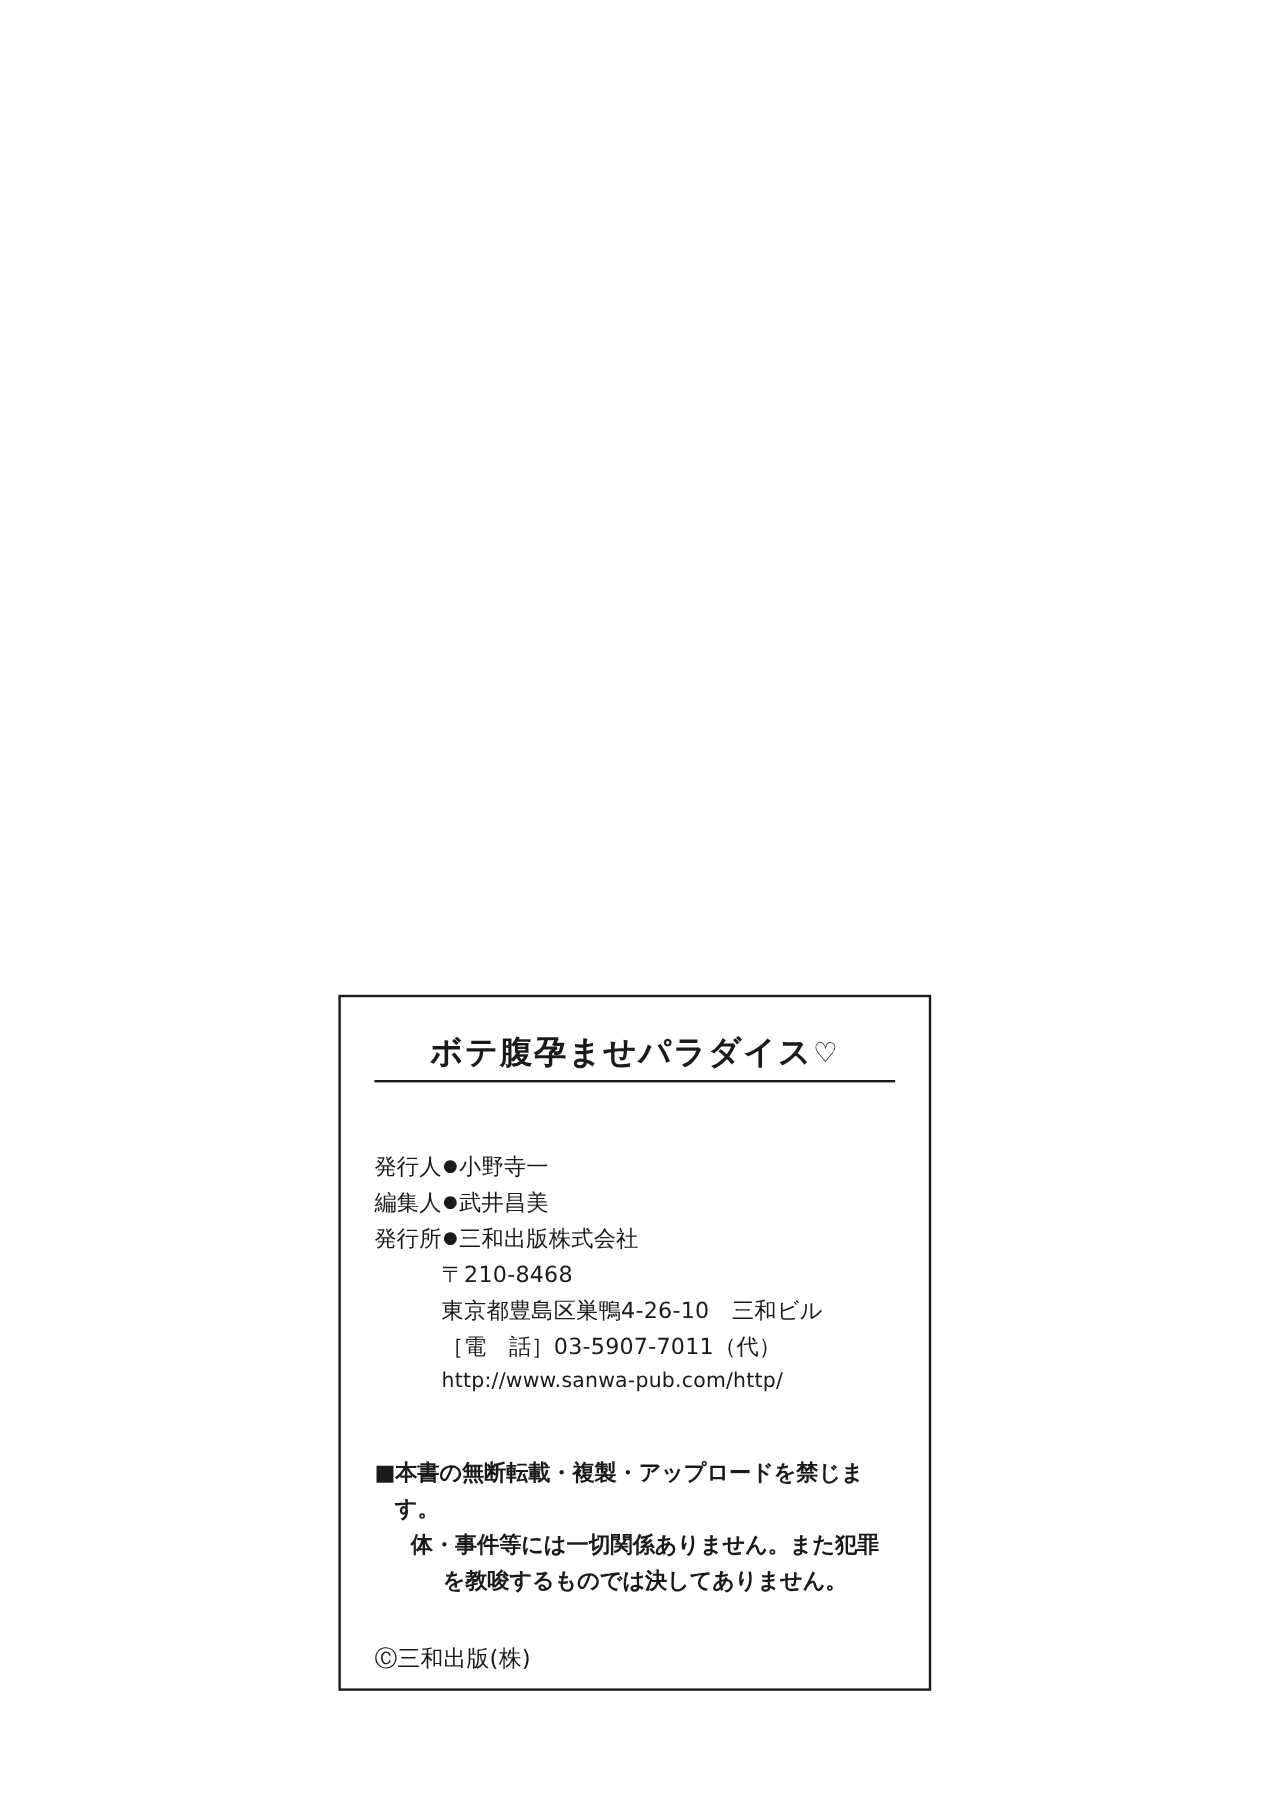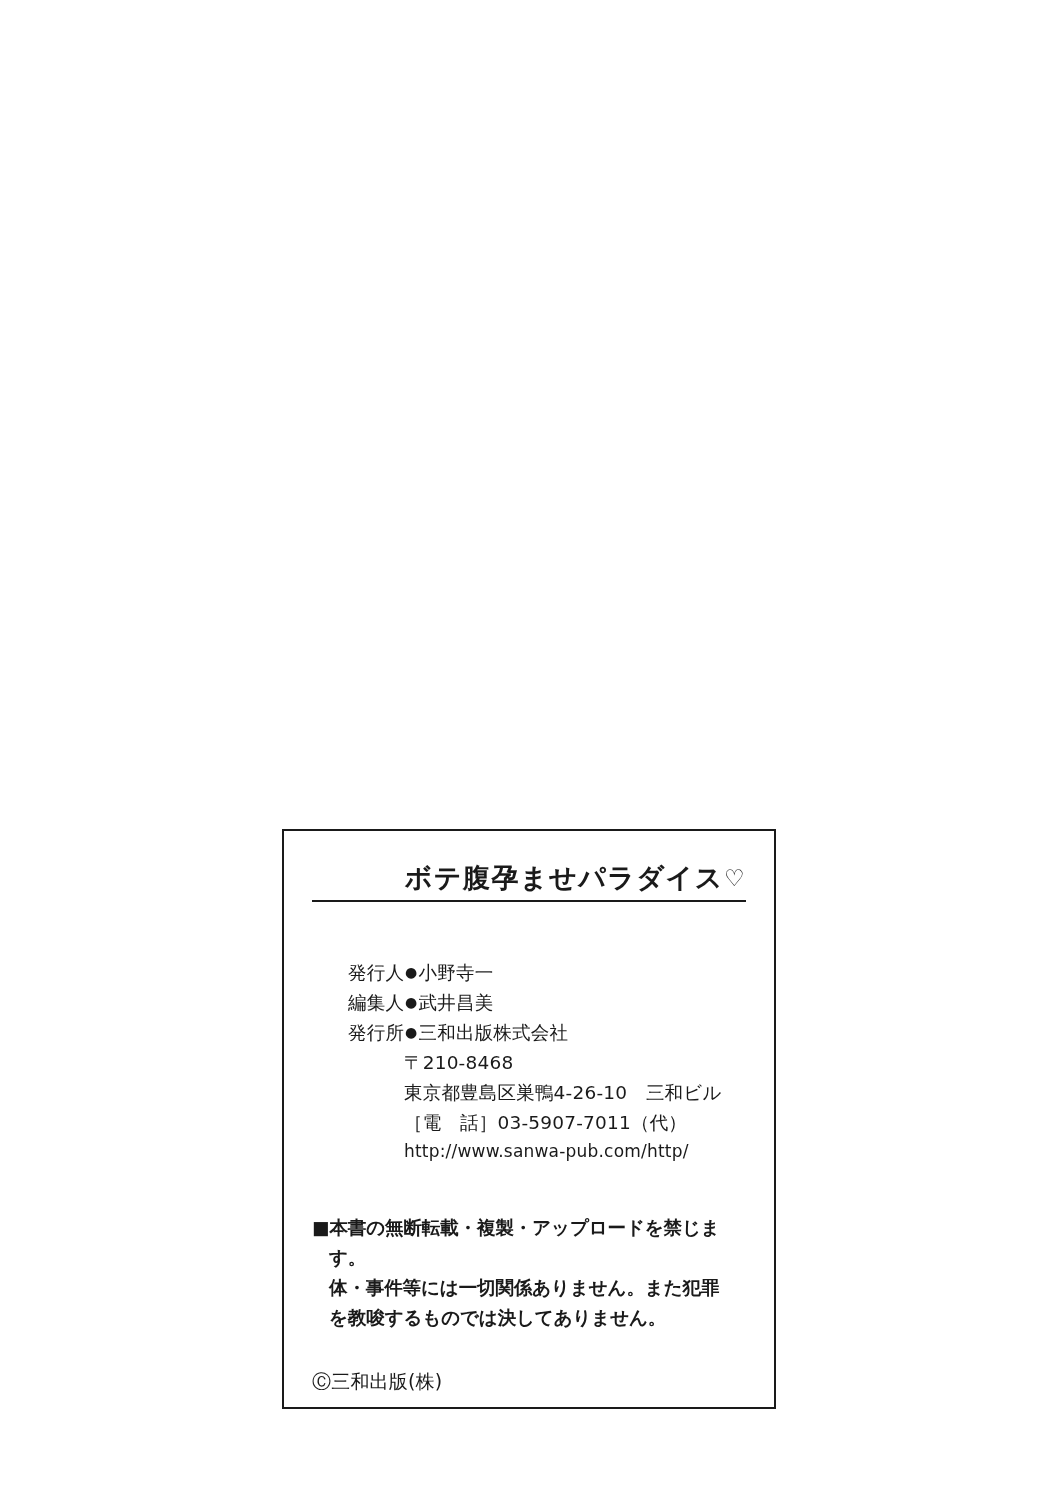--- a/index.html
+++ b/index.html
@@ -36,21 +36,21 @@
     bottom: 0;
     padding: 26px 28px 0 28px;
     box-sizing: border-box;
   }
 
   
   .title-block {
     margin-top: 6px;
     padding-bottom: 7px;
     border-bottom: 2px solid #1a1a1a;
-    text-align: right;
+    text-align: center;
   }
   .book-title {
     font-family: "DejaVu Sans", sans-serif;
     font-weight: bold;
     font-size: 27px;
     letter-spacing: 1.5px;
     line-height: 1.1;
     white-space: nowrap;
     display: inline-block;
   }
@@ -61,21 +61,20 @@
 
   
   .imprint {
     margin-top: 56px;
     font-size: 18.5px;
     line-height: 1.62;
     letter-spacing: 0.2px;
   }
   .imprint .row {
     white-space: nowrap;
-    margin-left: 36px;
   }
   .imprint .indent {
     padding-left: 56px;
   }
   .bullet-dot {
     font-size: 14px;
     vertical-align: 2px;
     padding: 0 1px;
   }
   .url {
@@ -97,20 +96,21 @@
     font-weight: bold;
   }
   .notice .hang {
     display: block;
     padding-left: 17px;
     text-indent: -17px;
   }
   .notice .cont {
     display: block;
     padding-left: 17px;
+    text-align: center;
   }
 
   .copyright {
     margin-top: 36px;
     font-size: 19px;
     letter-spacing: 0.2px;
   }
 </style>
 </head>
 <body>

